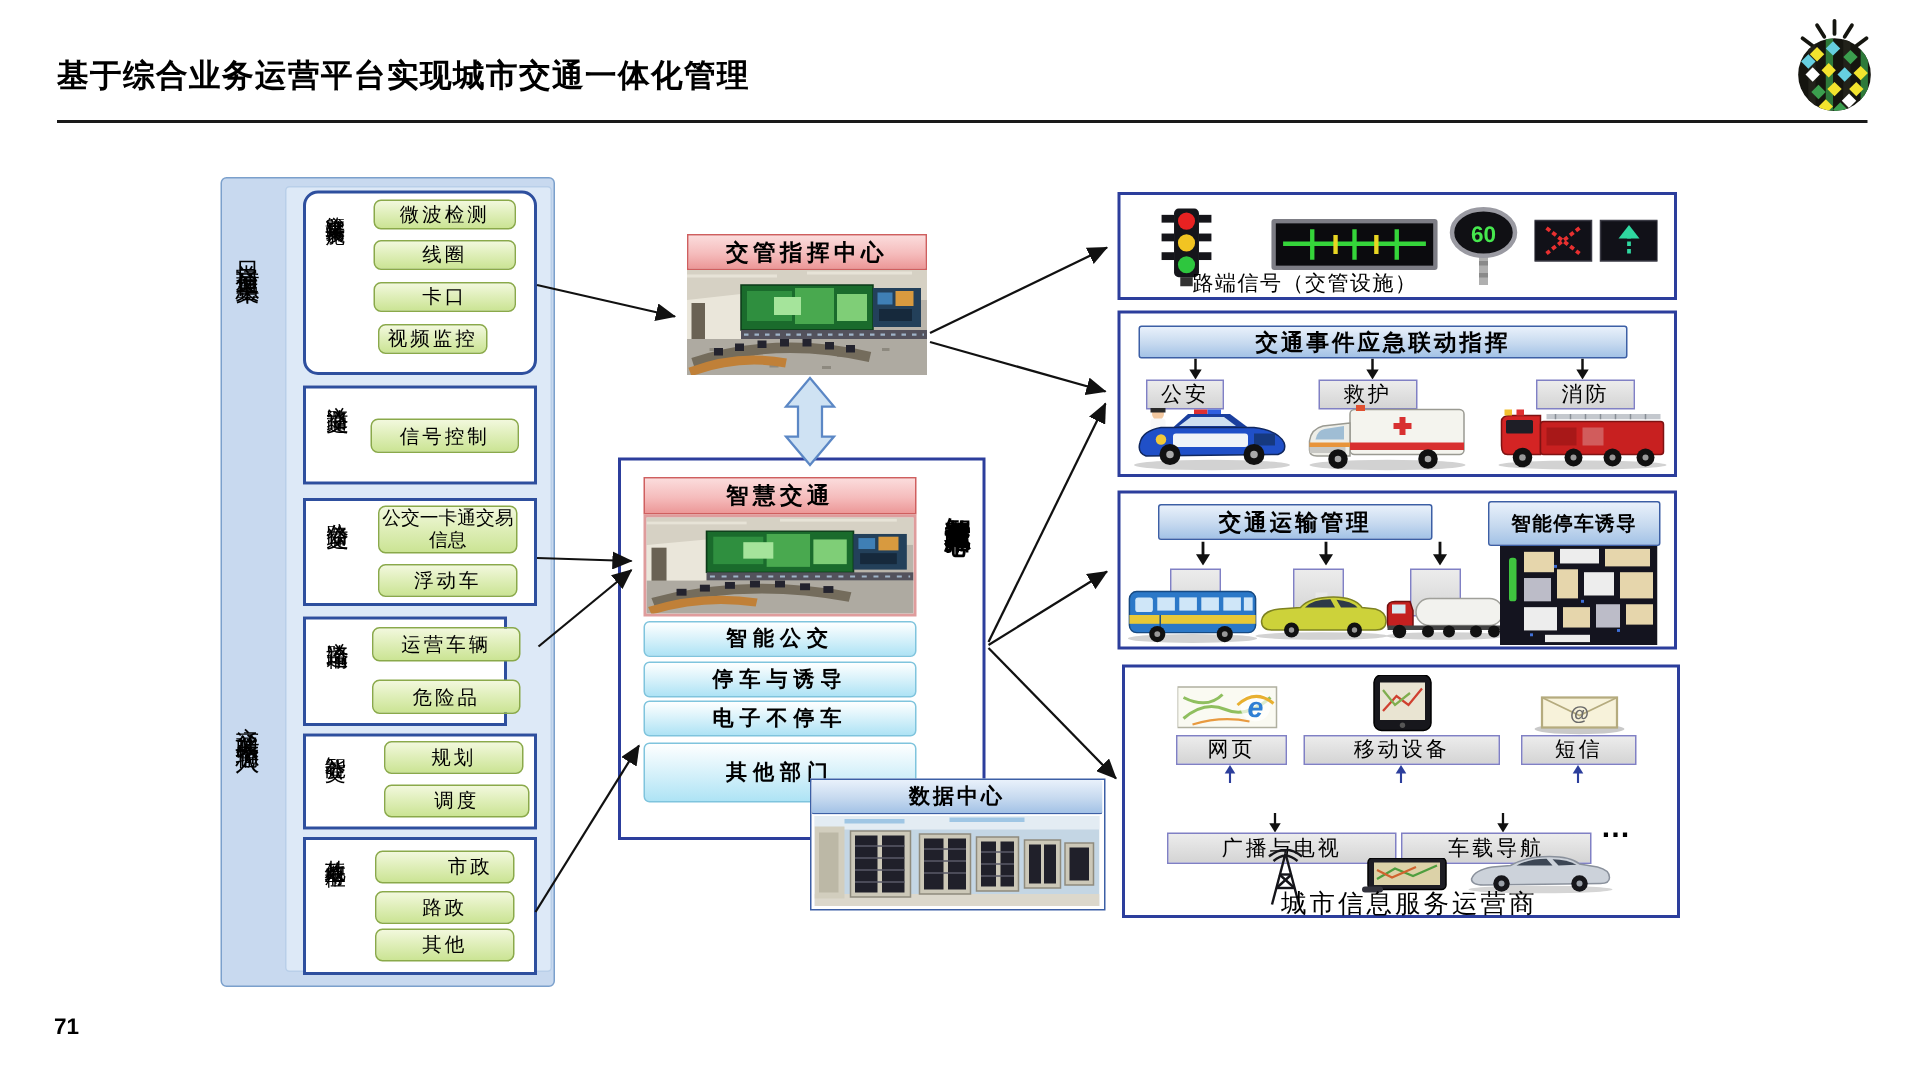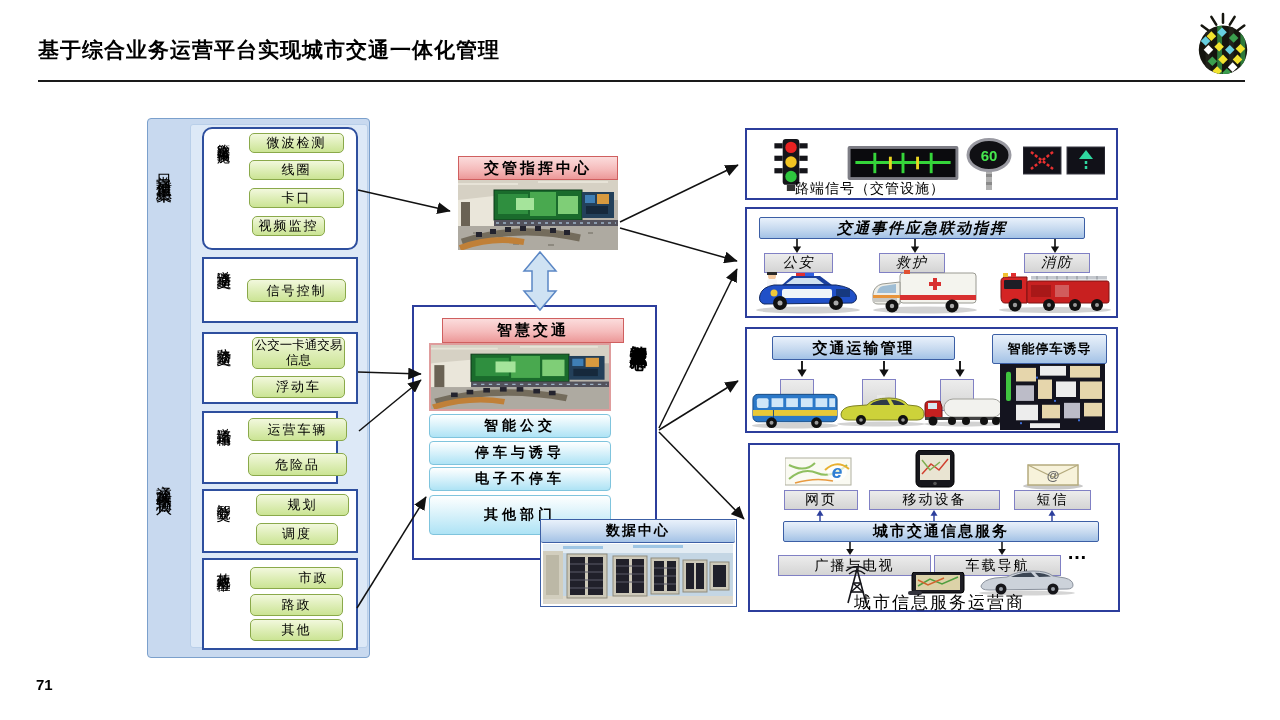--- a/index.html
+++ b/index.html
@@ -98,21 +98,21 @@
 
   <div class="abs wbox" style="left:202px;top:411px;width:136px;height:73px;box-sizing:border-box;">
     <div class="abs vt sect-title" style="left:13px;top:3px;height:68px;font-size:15px;">道路运输</div>
     <div class="abs gbtn" style="left:44px;top:5px;width:99px;height:23px;">运营车辆</div>
     <div class="abs gbtn" style="left:44px;top:40px;width:99px;height:23px;">危险品</div>
   </div>
 
   <div class="abs wbox" style="left:202px;top:489px;width:156px;height:64px;box-sizing:border-box;">
     <div class="abs vt sect-title" style="left:13px;top:2px;height:60px;font-size:14px;">智能公交</div>
     <div class="abs gbtn" style="left:52px;top:3px;width:93px;height:22px;">规划</div>
-    <div class="abs gbtn" style="left:52px;top:32px;width:82px;height:22px;">调度</div>
+    <div class="abs gbtn" style="left:52px;top:32px;width:97px;height:22px;">调度</div>
   </div>
 
   <div class="abs wbox" style="left:202px;top:558px;width:156px;height:92px;box-sizing:border-box;">
     <div class="abs vt sect-title" style="left:13px;top:2px;height:88px;font-size:14px;">其他政府单位</div>
     <div class="abs gbtn" style="left:46px;top:7px;width:93px;height:22px;padding-left:34px;">市政</div>
     <div class="abs gbtn" style="left:46px;top:34px;width:93px;height:22px;">路政</div>
     <div class="abs gbtn" style="left:46px;top:59px;width:93px;height:22px;">其他</div>
   </div>
 
   <div class="abs pink flexc" style="left:458px;top:156px;width:160px;height:24px;">交管指挥中心</div>
@@ -152,21 +152,21 @@
         <rect x="47" y="47" width="6" height="5"></rect>
         <rect x="62" y="46" width="6" height="5"></rect>
         <rect x="77" y="46" width="6" height="5"></rect>
         <rect x="92" y="48" width="6" height="5"></rect>
         <rect x="106" y="50" width="6" height="5"></rect>
       </g>
     <path d="M2,68 Q34,56 66,62" stroke="#c08038" stroke-width="6" fill="none"></path>
   </svg>
 
   <div class="abs rbox" style="left:412px;top:305px;width:245px;height:255px;box-sizing:border-box;">
-    <div class="abs pink flexc" style="left:28px;top:11px;width:182px;height:25px;text-align:center;">智慧交通</div>
+    <div class="abs pink flexc" style="left:15px;top:11px;width:182px;height:25px;text-align:center;">智慧交通</div>
     <svg class="abs" style="left:15px;top:36px;width:182px;height:68px;border:2px solid #df9c9c;box-sizing:border-box;" viewBox="0 0 160 70" preserveAspectRatio="none">
       <rect width="160" height="70" fill="#b9b4aa"></rect>
       <rect width="160" height="20" fill="#d6d1c4"></rect>
       <rect x="0" y="3" width="60" height="2" fill="#e7e3d7"></rect>
         <rect x="80" y="1" width="70" height="2" fill="#e7e3d7"></rect>
       <polygon points="0,20 36,16 36,46 0,52" fill="#eae6da"></polygon>
       <rect x="3" y="22" width="9" height="26" fill="#6a6254"></rect>
       <rect x="36" y="10" width="88" height="30" fill="#1a6b2c" stroke="#0c3a18"></rect>
       <rect x="40" y="14" width="30" height="20" fill="#2f8f3f"></rect>
         <rect x="72" y="12" width="26" height="24" fill="#49a94f"></rect>
@@ -284,35 +284,35 @@
           <line x1="8" y1="6" x2="30" y2="23"></line>
           <line x1="30" y1="6" x2="8" y2="23"></line>
         </g>
       <rect x="44" y="1" width="38" height="27" fill="#111118" stroke="#3a3a44"></rect>
       <line x1="63" y1="10" x2="63" y2="24" stroke="#2fd8a0" stroke-width="2.5" stroke-dasharray="3,2"></line>
       <polygon points="63,4 56,13 70,13" fill="#2fd8a0"></polygon>
     </svg>
     <div class="abs" style="left:48px;top:50px;font-size:14px;letter-spacing:1px;white-space:nowrap;">路端信号（交管设施）</div>
   </div>
 
-  <div class="abs rbox" style="left:745px;top:207px;width:373px;height:111px;box-sizing:border-box;font-style:italic;">
+  <div class="abs rbox" style="left:745px;top:207px;width:373px;height:111px;box-sizing:border-box;">
     <div class="abs bhdr flexc" style="left:12px;top:8px;width:326px;height:22px;font-size:15px;">交通事件应急联动指挥</div>
     <svg class="abs" style="left:44px;top:30px;width:12px;height:14px;" viewBox="0 0 12 17">
         <line x1="6" y1="0" x2="6" y2="10" stroke="#111" stroke-width="2"></line>
         <polygon points="1,9 11,9 6,17" fill="#111"></polygon>
       </svg>
     <svg class="abs" style="left:162px;top:30px;width:12px;height:14px;" viewBox="0 0 12 17">
         <line x1="6" y1="0" x2="6" y2="10" stroke="#111" stroke-width="2"></line>
         <polygon points="1,9 11,9 6,17" fill="#111"></polygon>
       </svg>
     <svg class="abs" style="left:302px;top:30px;width:12px;height:14px;" viewBox="0 0 12 17">
         <line x1="6" y1="0" x2="6" y2="10" stroke="#111" stroke-width="2"></line>
         <polygon points="1,9 11,9 6,17" fill="#111"></polygon>
       </svg>
-    <div class="abs gray flexc" style="left:17px;top:44px;width:69px;height:20px;">公安</div>
+    <div class="abs gray flexc" style="left:17px;top:44px;width:52px;height:20px;">公安</div>
     <div class="abs gray flexc" style="left:132px;top:44px;width:66px;height:20px;">救护</div>
     <div class="abs gray flexc" style="left:277px;top:44px;width:66px;height:20px;">消防</div>
     <svg class="abs" style="left:5px;top:60px;width:112px;height:46px;" viewBox="0 0 112 46">
       <ellipse cx="56" cy="41" rx="52" ry="3.5" fill="#d2d2d2"></ellipse>
       <circle cx="20" cy="7" r="4" fill="#f2c8a0"></circle>
         <rect x="15" y="3" width="10" height="3" fill="#2a2a2a"></rect>
         <rect x="15" y="10" width="10" height="9" rx="2" fill="#f8f8f8"></rect>
       <rect x="44" y="4" width="9" height="5" fill="#e03030"></rect>
         <rect x="53" y="4" width="9" height="5" fill="#3060e0"></rect>
       <path d="M30,16 L40,7 L68,7 L80,16 Z" fill="#1a3f9e"></path>
@@ -492,21 +492,20 @@
         <polygon points="1,8 11,8 6,0" fill="#2c3e9c"></polygon>
       </svg>
     <svg class="abs" style="left:178px;top:65px;width:12px;height:12px;" viewBox="0 0 12 17">
         <line x1="6" y1="17" x2="6" y2="7" stroke="#2c3e9c" stroke-width="2"></line>
         <polygon points="1,8 11,8 6,0" fill="#2c3e9c"></polygon>
       </svg>
     <svg class="abs" style="left:296px;top:65px;width:12px;height:12px;" viewBox="0 0 12 17">
         <line x1="6" y1="17" x2="6" y2="7" stroke="#2c3e9c" stroke-width="2"></line>
         <polygon points="1,8 11,8 6,0" fill="#2c3e9c"></polygon>
       </svg>
-    <div class="abs bhdr flexc" style="left:33px;top:76px;width:316px;height:21px;font-size:15px;">城市交通信息服务</div>
     <svg class="abs" style="left:94px;top:97px;width:12px;height:13px;" viewBox="0 0 12 17">
         <line x1="6" y1="0" x2="6" y2="10" stroke="#111" stroke-width="2"></line>
         <polygon points="1,9 11,9 6,17" fill="#111"></polygon>
       </svg>
     <svg class="abs" style="left:246px;top:97px;width:12px;height:13px;" viewBox="0 0 12 17">
         <line x1="6" y1="0" x2="6" y2="10" stroke="#111" stroke-width="2"></line>
         <polygon points="1,9 11,9 6,17" fill="#111"></polygon>
       </svg>
     <div class="abs gray flexc" style="left:28px;top:110px;width:153px;height:21px;">广播与电视</div>
     <div class="abs gray flexc" style="left:184px;top:110px;width:127px;height:21px;">车载导航</div>

